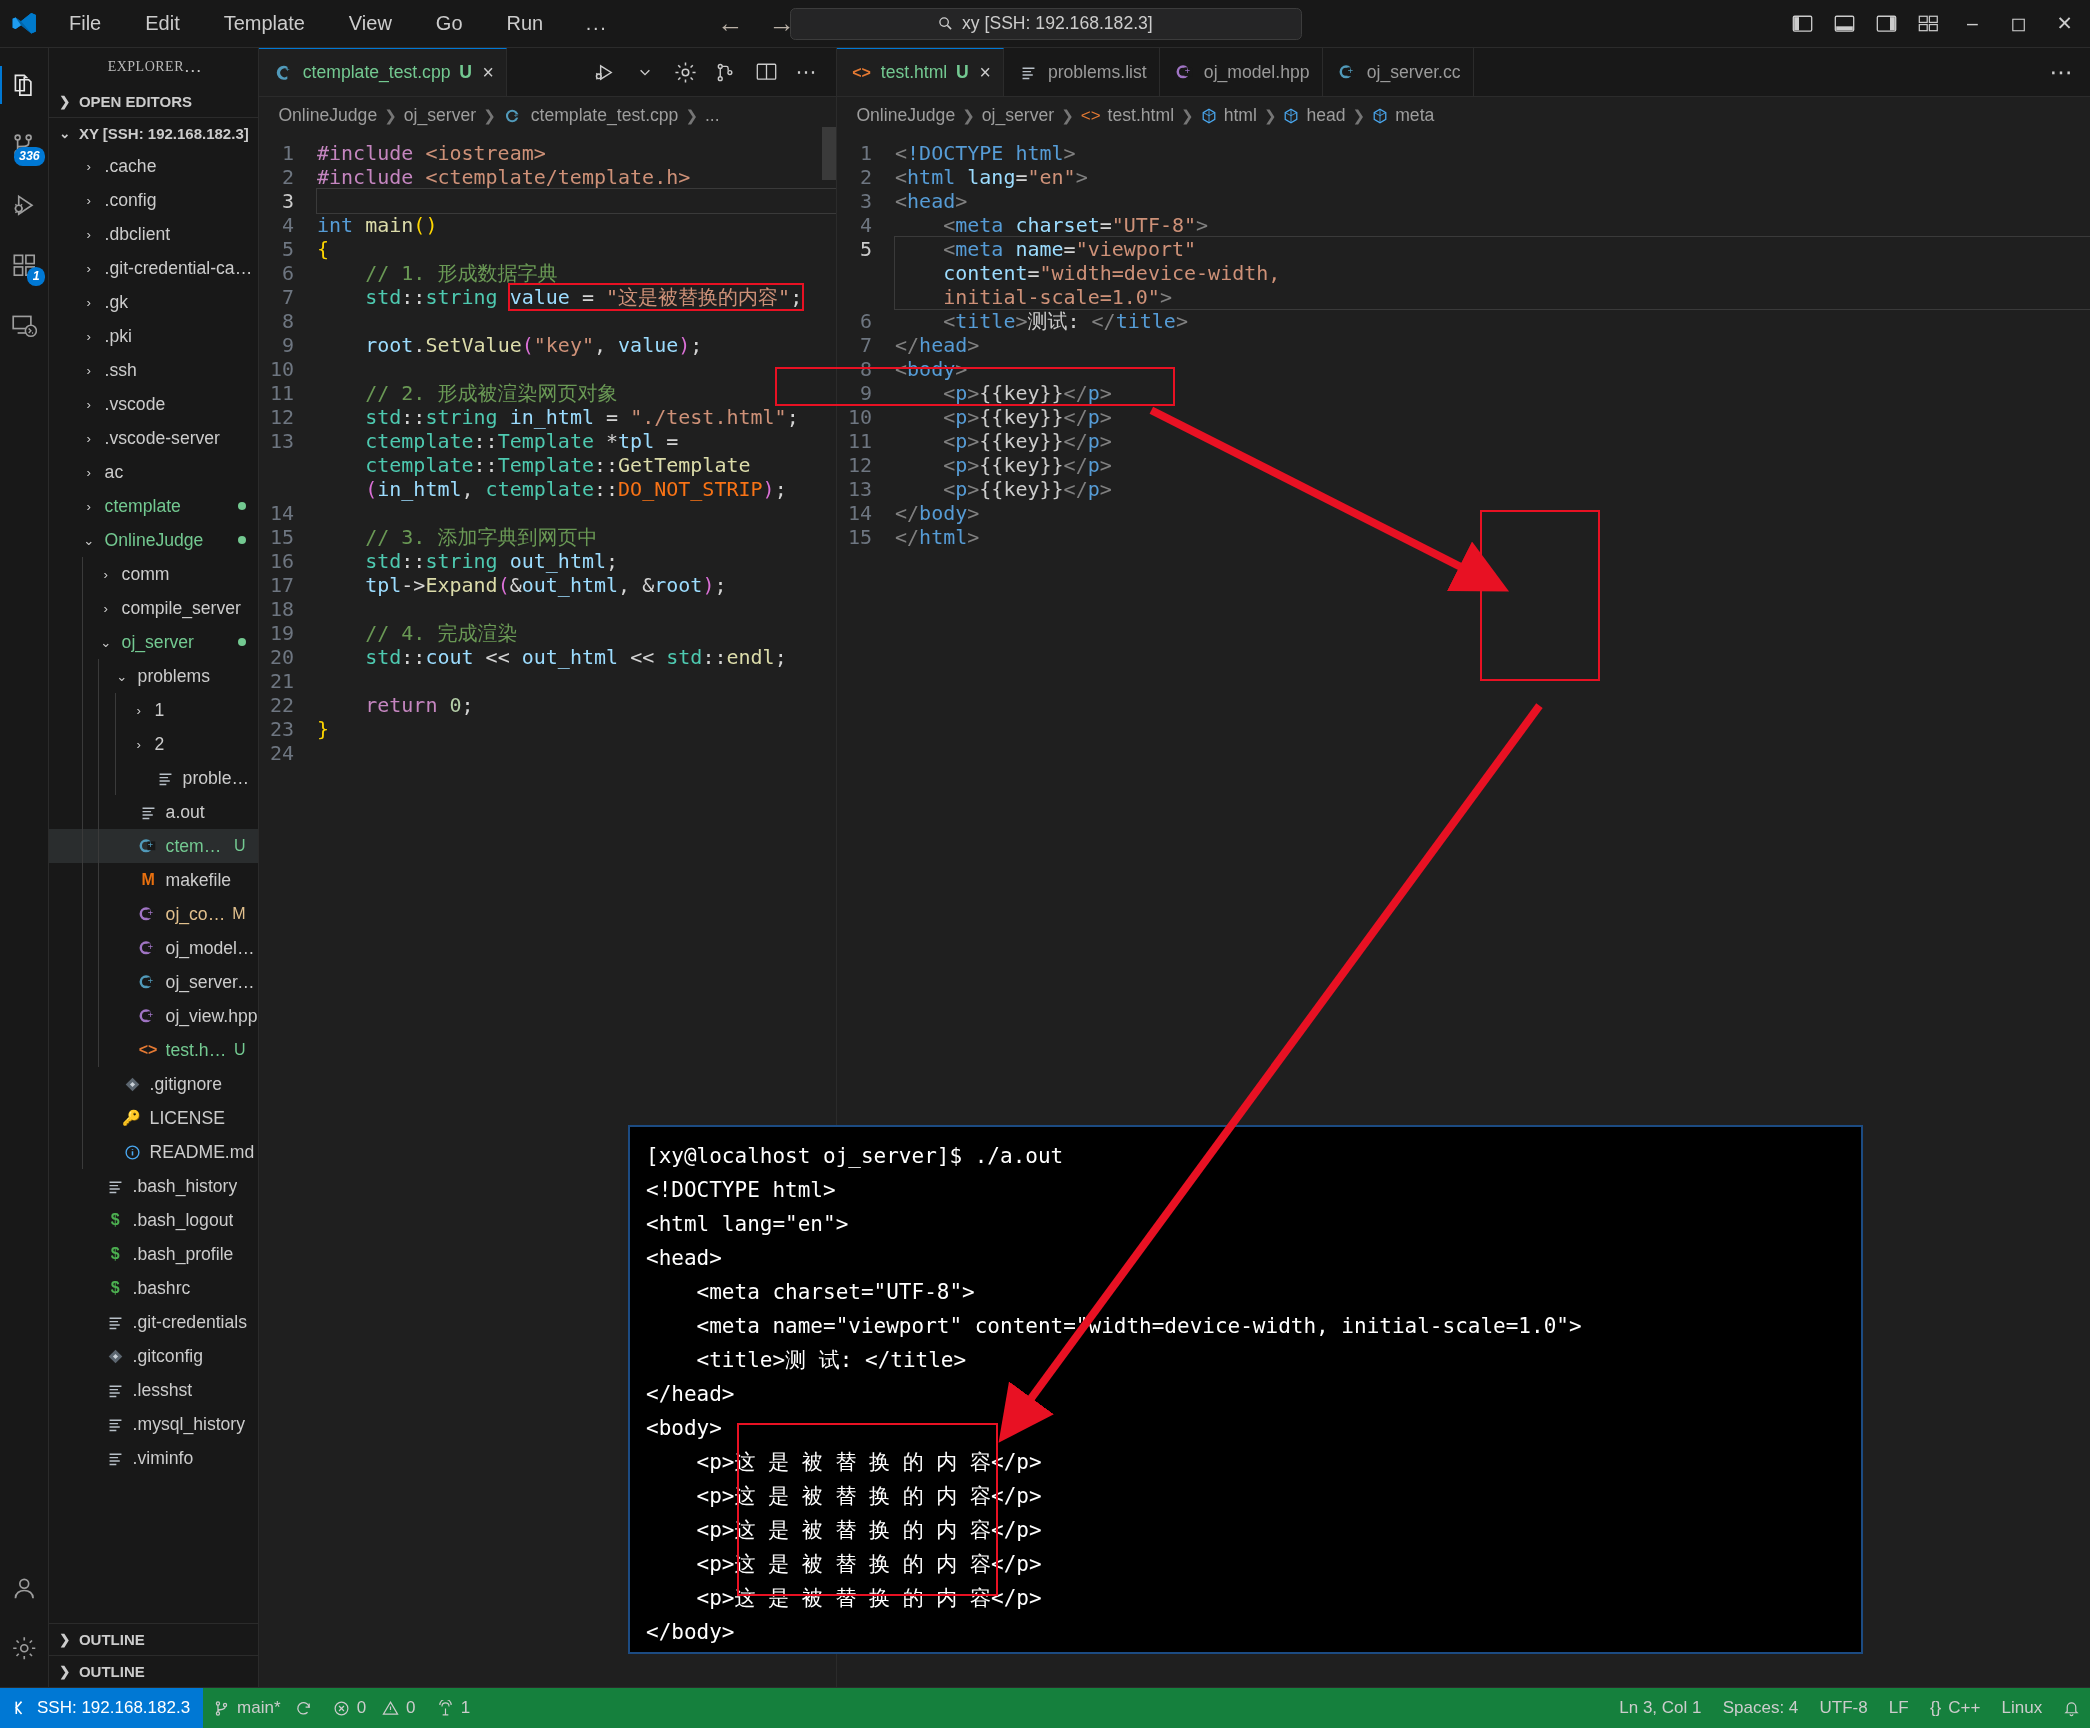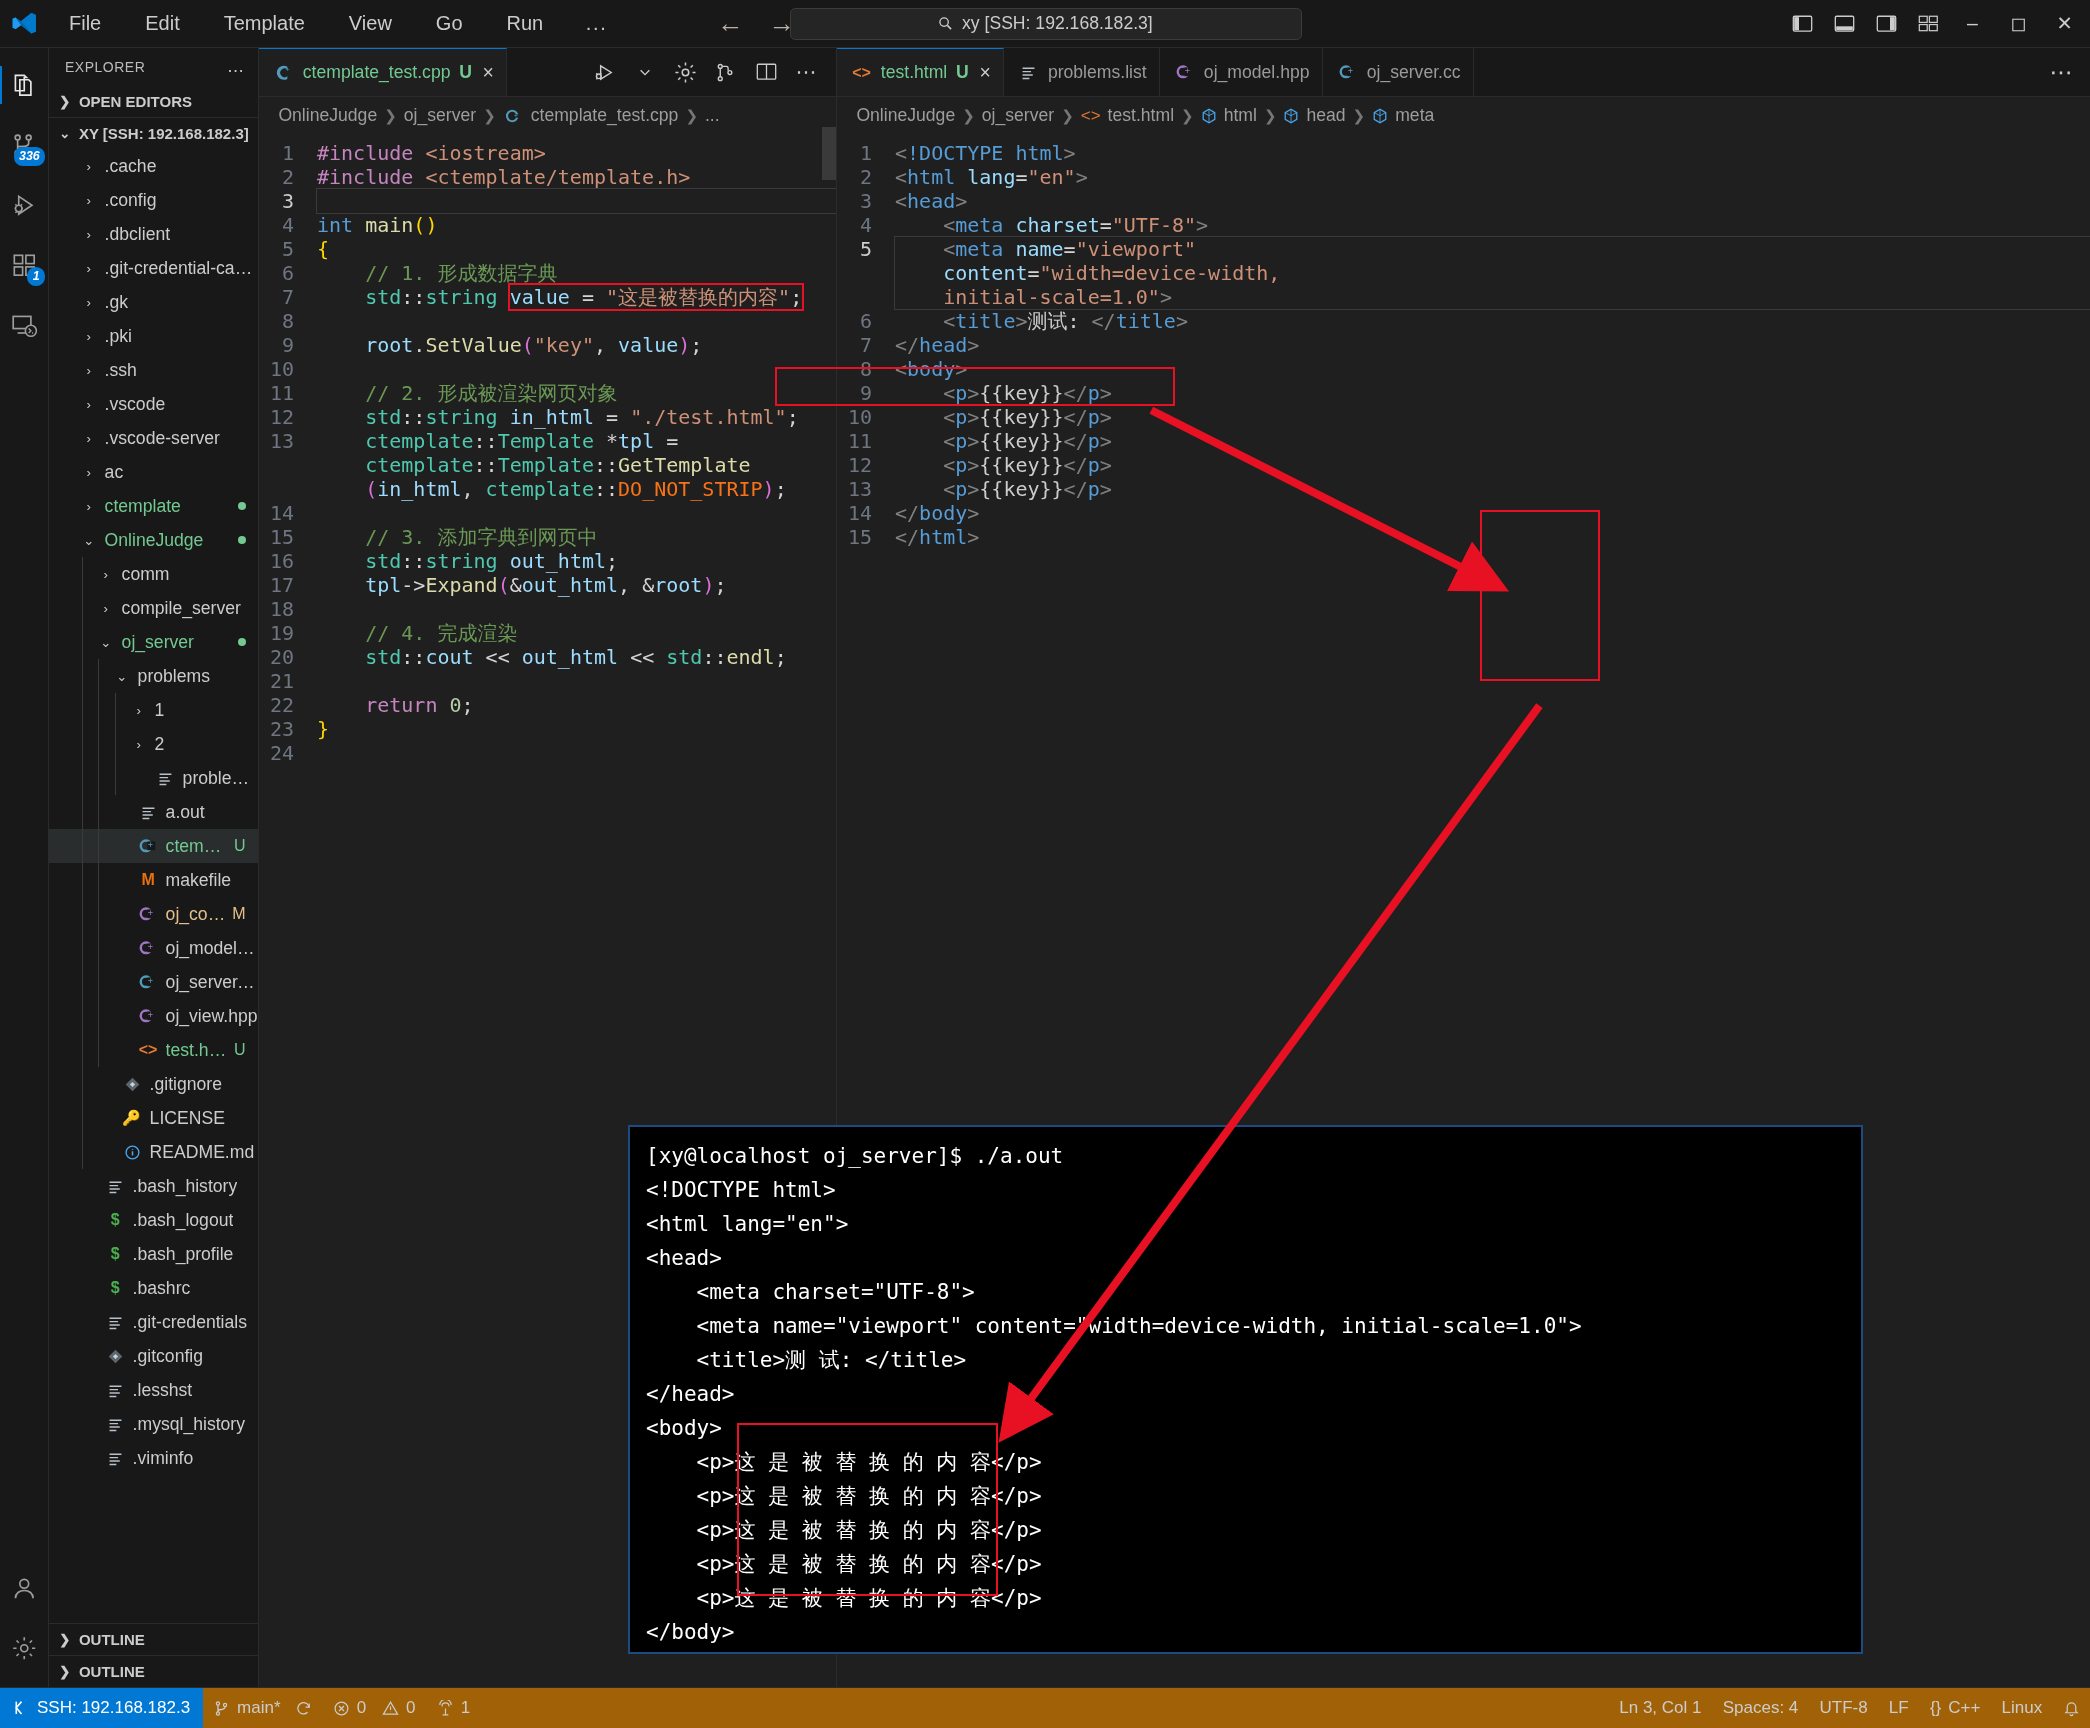--- a/index.html
+++ b/index.html
@@ -55,22 +55,22 @@
   .badge {
     position:absolute; right: 3.5px; bottom: 8.8px; background:#0078d4; color:#fff;
     font-size: 12.4px; line-height: 1; border-radius: 8.8px; padding: 3.5px 5.3px; min-width: 17.6px;
     text-align:center; font-weight: 600;
   }
   .act-bottom { margin-top:auto; display:flex; flex-direction:column; align-items:center; padding-bottom: 8.8px; }
 
   
   .sidebar { width: 210px; flex: 0 0 210px; background:#181818; display:flex; flex-direction:column;
              border-right:0.9px solid #2b2b2b; min-height:0; }
-  .sb-header { height: 37px; display:flex; align-items:center; justify-content:space-between;
-               padding: 0 12.4px 0 16px; }
+  .sb-header { height: 37px; display:flex; align-items:center; justify-content:center;
+               padding: 0 12.4px 0 16px; font-family: Liberation Serif, serif; }
   .sb-title { font-size: 14px; color:#bbbbbb; letter-spacing: 0.5px; }
   .sb-dots { color:#cccccc; font-size: 17.6px; letter-spacing: 1.3px; }
   .sb-section {
     height: 32px; display:flex; align-items:center; gap: 5.3px; padding-left: 7px;
     font-size: 15px; font-weight: 700; color:#cccccc; cursor: pointer;
   }
   .sb-section.bordered { border-top: 0.9px solid #2b2b2b; }
   .tree { flex: 1 1 auto; overflow: hidden; }
   .row {
     height: 34px; display:flex; align-items:center; gap: 7px; font-size: 17.6px;
@@ -156,21 +156,21 @@
   }
 
   
   .overlay { position:absolute; left:0; top:0; width: 2091px; height: 1728px; pointer-events:none; }
 
   
   .annot { position: absolute; border: 2.6px solid #e81123; pointer-events: none; }
 
   
   .statusbar {
-    height: 41px; flex: 0 0 41px; background:#a16207; display:flex; align-items:center;
+    height: 41px; flex: 0 0 41px; background:#15803d; display:flex; align-items:center;
     font-size: 17px; color:#cccccc; border-top:0.9px solid #2b2b2b;
   }
   .sb-remote {
     background:#0078d4; color:#ffffff; height: 41px; display:flex; align-items:center; gap: 8.8px;
     padding: 0 12.4px 0 10.6px; font-size: 17px; white-space:nowrap;
   }
   .sb-seg { display:flex; align-items:center; gap: 7px; padding: 0 10.6px; height: 41px; white-space:nowrap; }
   .sb-right { margin-left:auto; display:flex; align-items:center; }
   svg { display:block; }
 </style>

